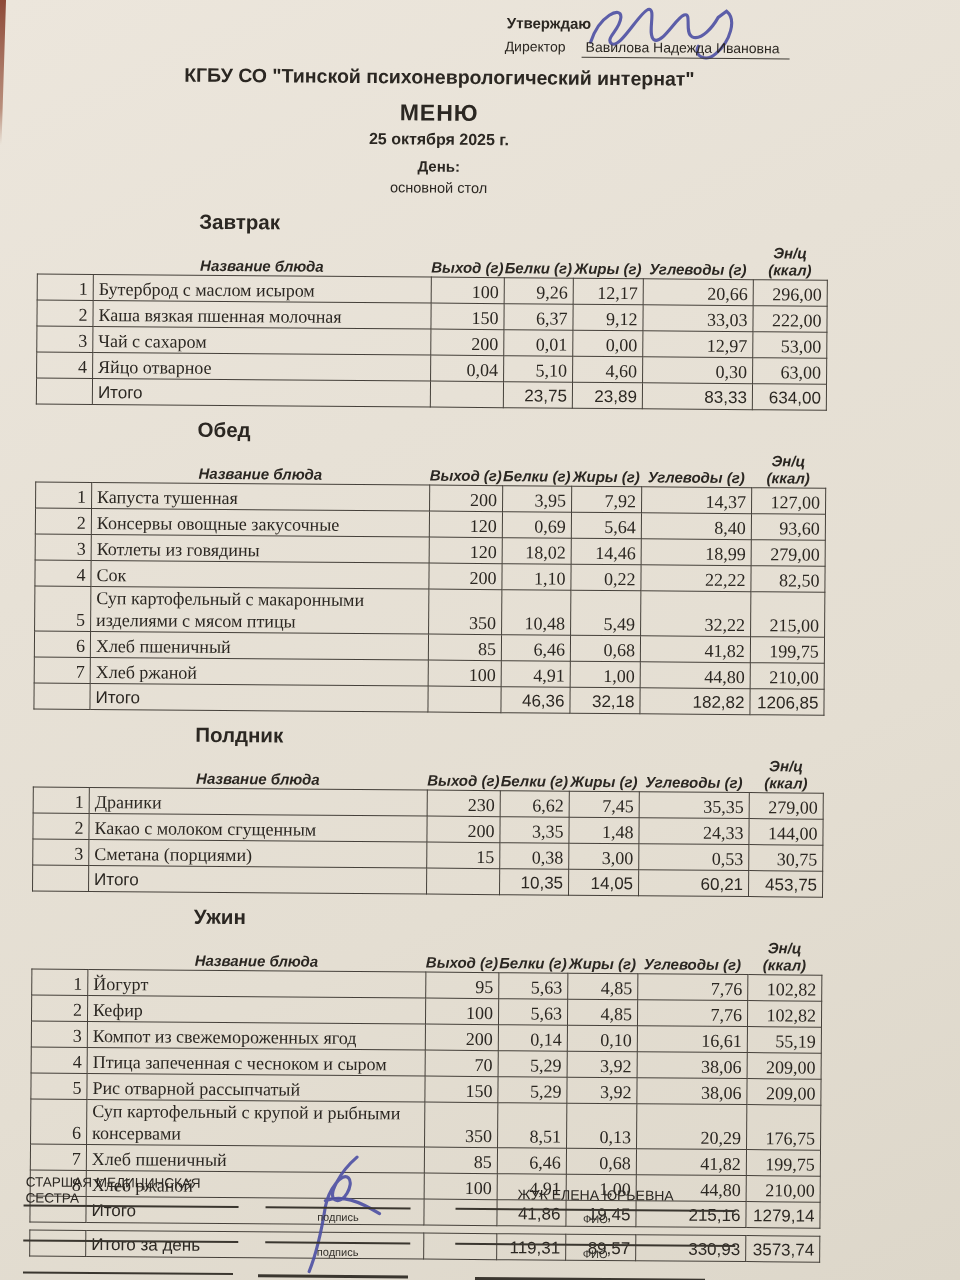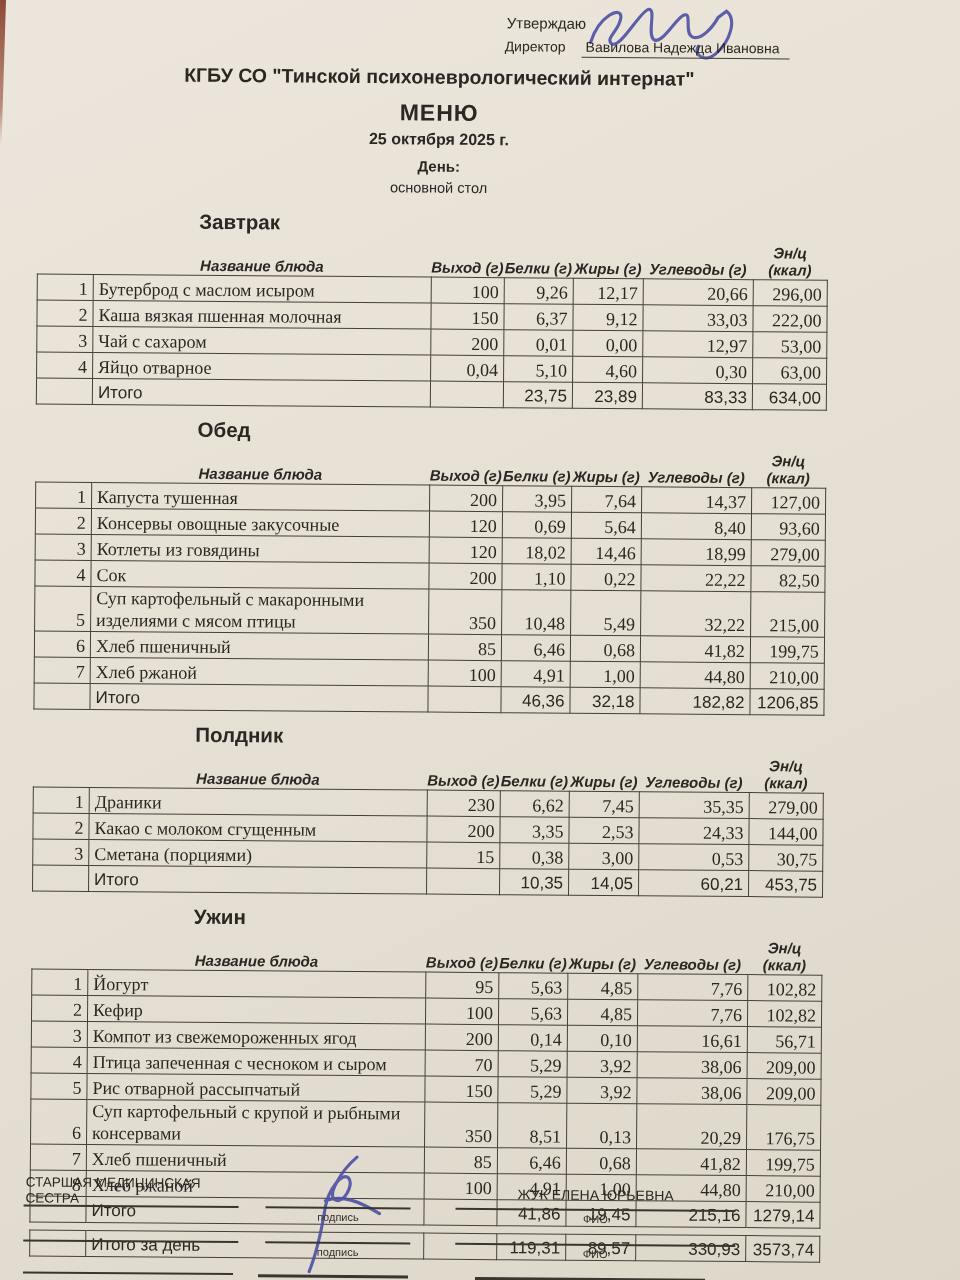--- a/index.html
+++ b/index.html
@@ -12,21 +12,21 @@
   }
   .edge-sliver{
     position:absolute;left:0;top:0;width:6px;height:145px;
     background:linear-gradient(to bottom,#8e4a38,#b98f7c 75%,rgba(185,143,124,0));
     clip-path:polygon(0 0,100% 0,25% 100%,0 100%);
   }
   .tilt{position:absolute;left:0;top:0;width:960px;height:1280px;
     transform:rotate(0.45deg);transform-origin:480px 640px;}
 
   
-  .approve-label{position:absolute;left:502px;top:14px;font-weight:normal;font-size:15px;}
+  .approve-label{position:absolute;left:502px;top:14px;font-weight:bold;font-size:15px;}
   .sig-top{position:absolute;left:553px;top:0px;}
   .director-row{position:absolute;left:500px;top:38px;font-size:14px;white-space:nowrap;}
   .director-name{display:inline-block;margin-left:16px;min-width:200px;
     border-bottom:1.5px solid #3f3b35;padding:0 4px 2px 4px;}
 
   
   .org-title{position:absolute;left:0;top:66px;width:870px;text-align:center;
     font-size:19.5px;font-weight:bold;}
   .menu-title{position:absolute;left:0;top:100px;width:870px;text-align:center;
     font-size:23px;font-weight:bold;letter-spacing:1px;}
@@ -176,21 +176,21 @@
               <col class="w4">
               <col class="w5">
               <col class="w6">
             </colgroup>
             <tbody>
               <tr class="dish-row">
                 <td class="num">1</td>
                 <td class="dish">Капуста тушенная</td>
                 <td class="val">200</td>
                 <td class="val">3,95</td>
-                <td class="val">7,64</td>
+                <td class="val">7,92</td>
                 <td class="val">14,37</td>
                 <td class="val">127,00</td>
               </tr>
               <tr class="dish-row">
                 <td class="num">2</td>
                 <td class="dish">Консервы овощные закусочные</td>
                 <td class="val">120</td>
                 <td class="val">0,69</td>
                 <td class="val">5,64</td>
                 <td class="val">8,40</td>
@@ -282,21 +282,21 @@
                 <td class="val">6,62</td>
                 <td class="val">7,45</td>
                 <td class="val">35,35</td>
                 <td class="val">279,00</td>
               </tr>
               <tr class="dish-row">
                 <td class="num">2</td>
                 <td class="dish">Какао с молоком сгущенным</td>
                 <td class="val">200</td>
                 <td class="val">3,35</td>
-                <td class="val">2,53</td>
+                <td class="val">1,48</td>
                 <td class="val">24,33</td>
                 <td class="val">144,00</td>
               </tr>
               <tr class="dish-row">
                 <td class="num">3</td>
                 <td class="dish">Сметана (порциями)</td>
                 <td class="val">15</td>
                 <td class="val">0,38</td>
                 <td class="val">3,00</td>
                 <td class="val">0,53</td>
@@ -354,21 +354,21 @@
                 <td class="val">7,76</td>
                 <td class="val">102,82</td>
               </tr>
               <tr class="dish-row">
                 <td class="num">3</td>
                 <td class="dish">Компот из свежемороженных ягод</td>
                 <td class="val">200</td>
                 <td class="val">0,14</td>
                 <td class="val">0,10</td>
                 <td class="val">16,61</td>
-                <td class="val">56,71</td>
+                <td class="val">55,19</td>
               </tr>
               <tr class="dish-row">
                 <td class="num">4</td>
                 <td class="dish">Птица запеченная с чесноком и сыром</td>
                 <td class="val">70</td>
                 <td class="val">5,29</td>
                 <td class="val">3,92</td>
                 <td class="val">38,06</td>
                 <td class="val">209,00</td>
               </tr>

